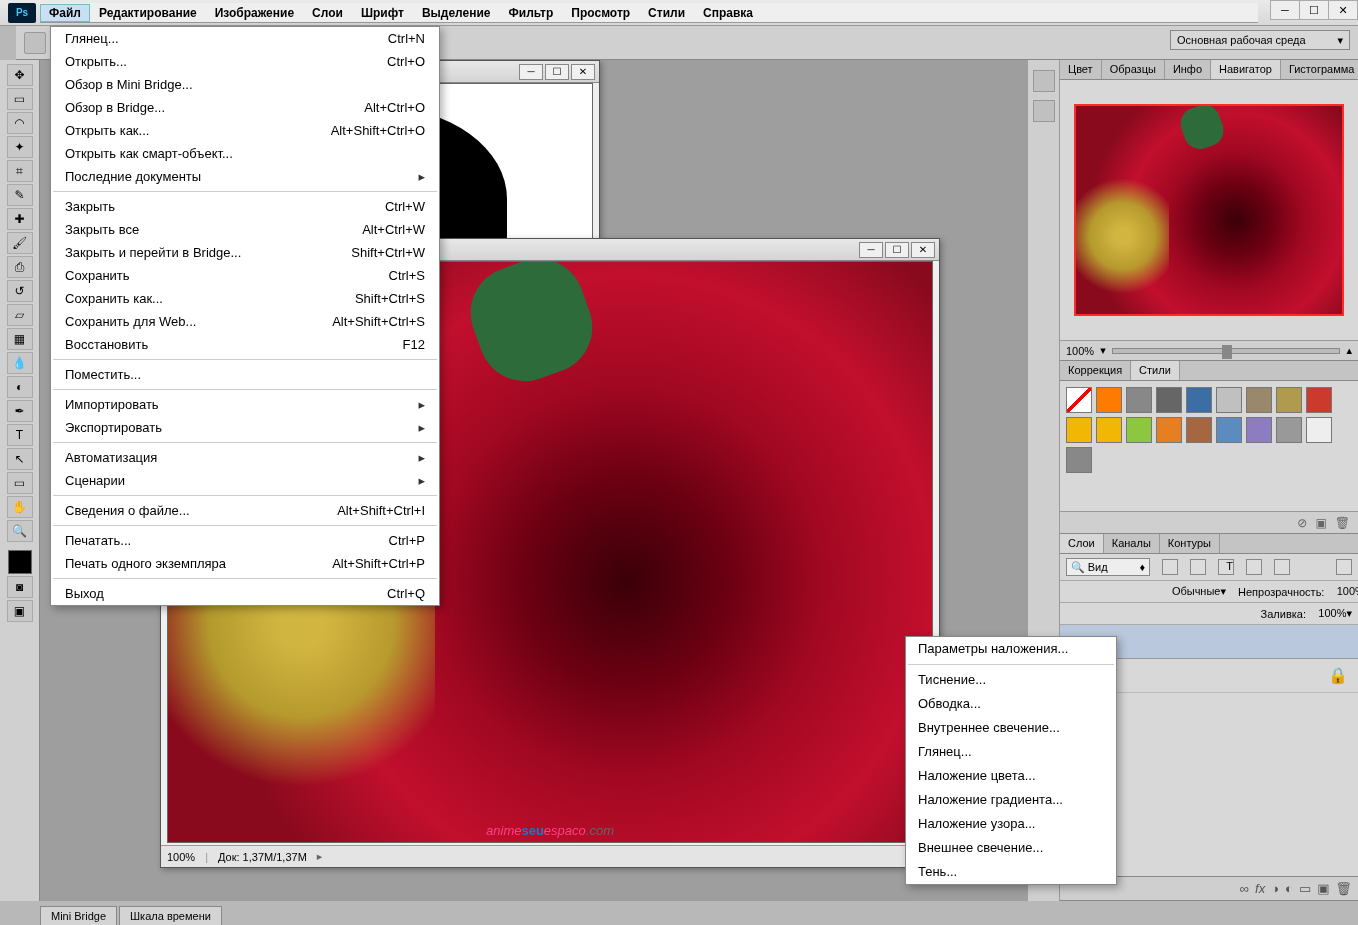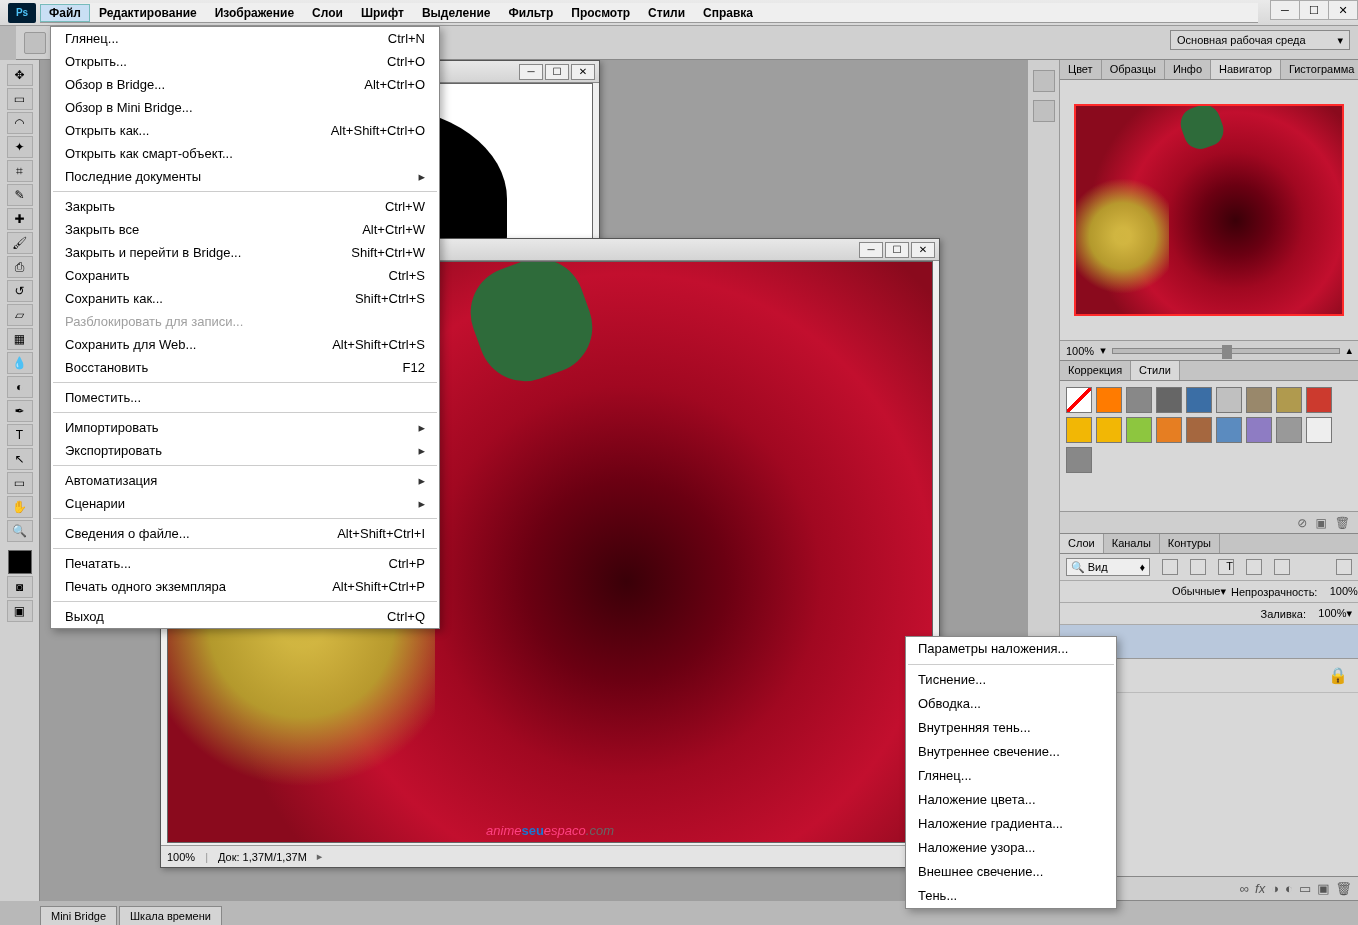--- a/index.html
+++ b/index.html
@@ -52,21 +52,21 @@
 .nav-zoom .track{flex:1;height:6px;background:#bbb;border:1px solid #888;position:relative;}
 .nav-zoom .thumb{position:absolute;left:48%;top:-4px;width:10px;height:14px;background:#888;}
 .styles-body{background:#d8d8d8;padding:6px;display:flex;flex-wrap:wrap;gap:4px;min-height:130px;align-content:flex-start;}
 .style-sw{width:26px;height:26px;border:1px solid #777;background:#888;}
 .panel-footer{height:22px;background:#cfcfcf;border-top:1px solid #999;display:flex;justify-content:flex-end;align-items:center;gap:8px;padding:0 8px;font-size:12px;color:#666;}
 .layers-body{flex:1;background:#d8d8d8;display:flex;flex-direction:column;}
 .layers-ctrl{display:flex;align-items:center;padding:4px 6px;gap:12px;font-size:11px;border-bottom:1px solid #aaa;}
 .layers-ctrl select,.layers-ctrl .dd{height:18px;font-size:11px;border:1px solid #888;background:#eee;padding:0 4px;}
 .layers-ctrl .dd{display:flex;align-items:center;justify-content:space-between;min-width:70px;}
 .layers-ctrl .ico{width:16px;height:16px;border:1px solid #888;background:#ddd;}
-.layers-row2{display:flex;align-items:center;padding:4px 6px;gap:5px;font-size:11px;justify-content:space-between;border-bottom:1px solid #aaa;}
+.layers-row2{display:flex;align-items:center;padding:4px 6px;gap:12px;font-size:11px;justify-content:space-between;border-bottom:1px solid #aaa;}
 .layer-list{flex:1;background:#d8d8d8;}
 .layer-item{height:34px;background:#b9c8dc;border-bottom:1px solid #999;display:flex;align-items:center;padding:0 6px;gap:6px;font-size:11px;}
 .layer-below{height:34px;background:#d8d8d8;border-bottom:1px solid #bbb;display:flex;align-items:center;justify-content:flex-end;padding:0 10px;color:#777;}
 .layers-footer{height:24px;background:#cfcfcf;border-top:1px solid #888;display:flex;justify-content:flex-end;align-items:center;gap:6px;padding:0 6px;font-size:13px;color:#555;}
 .bottom-tabs{position:absolute;left:40px;bottom:0;height:24px;display:flex;font-size:11px;align-items:flex-end;}
 .bottom-tabs span{background:#d4d4d4;border:1px solid #888;border-bottom:none;padding:3px 10px;margin-right:2px;}
 </style>
 </head>
 <body>
 
@@ -175,28 +175,28 @@
 <div class="dropdown" id="file-dd">
     <div class="dd-item">
       <span>Глянец...</span>
       <span class="">Ctrl+N</span>
     </div>
     <div class="dd-item">
       <span>Открыть...</span>
       <span class="">Ctrl+O</span>
     </div>
     <div class="dd-item">
+      <span>Обзор в Mini Bridge...</span>
+      <span class=""></span>
+    </div>
+    <div class="dd-item">
       <span>Обзор в Bridge...</span>
       <span class="">Alt+Ctrl+O</span>
     </div>
     <div class="dd-item">
-      <span>Обзор в Mini Bridge...</span>
-      <span class=""></span>
-    </div>
-    <div class="dd-item">
       <span>Открыть как...</span>
       <span class="">Alt+Shift+Ctrl+O</span>
     </div>
     <div class="dd-item">
       <span>Открыть как смарт-объект...</span>
       <span class=""></span>
     </div>
     <div class="dd-item">
       <span>Последние документы</span>
       <span class="arrow">▸</span>
@@ -215,24 +215,20 @@
       <span class="">Shift+Ctrl+W</span>
     </div>
     <div class="dd-item">
       <span>Сохранить</span>
       <span class="">Ctrl+S</span>
     </div>
     <div class="dd-item">
       <span>Сохранить как...</span>
       <span class="">Shift+Ctrl+S</span>
     </div>
-    <div class="dd-item disabled">
-      <span>Разблокировать для записи...</span>
-      <span class=""></span>
-    </div>
     <div class="dd-item">
       <span>Сохранить для Web...</span>
       <span class="">Alt+Shift+Ctrl+S</span>
     </div>
     <div class="dd-item">
       <span>Восстановить</span>
       <span class="">F12</span>
     </div>
     <div class="dd-sep"></div>
     <div class="dd-item">
@@ -276,21 +272,20 @@
       <span>Выход</span>
       <span class="">Ctrl+Q</span>
     </div>
   </div>
 
 <div class="context-menu" id="fx-dd">
     <div class="dd-item">Параметры наложения...</div>
     <div class="dd-sep"></div>
     <div class="dd-item">Тиснение...</div>
     <div class="dd-item">Обводка...</div>
-    <div class="dd-item">Внутренняя тень...</div>
     <div class="dd-item">Внутреннее свечение...</div>
     <div class="dd-item">Глянец...</div>
     <div class="dd-item">Наложение цвета...</div>
     <div class="dd-item">Наложение градиента...</div>
     <div class="dd-item">Наложение узора...</div>
     <div class="dd-item">Внешнее свечение...</div>
     <div class="dd-item">Тень...</div>
   </div>
 
 <div class="right">

